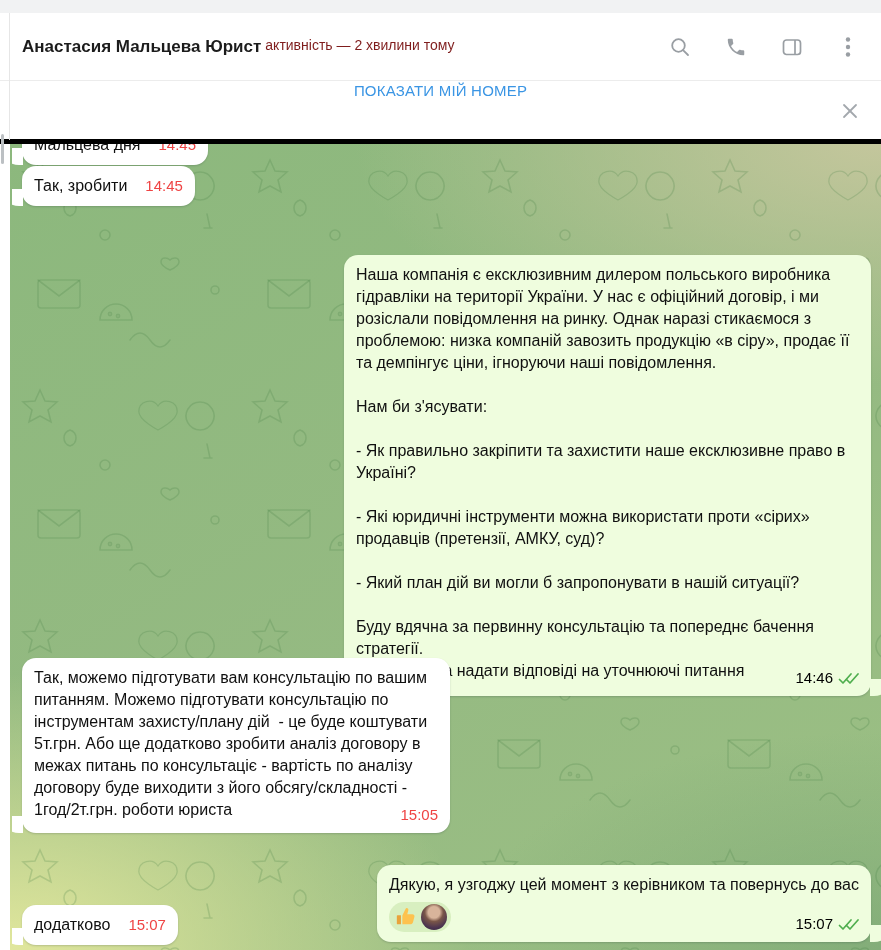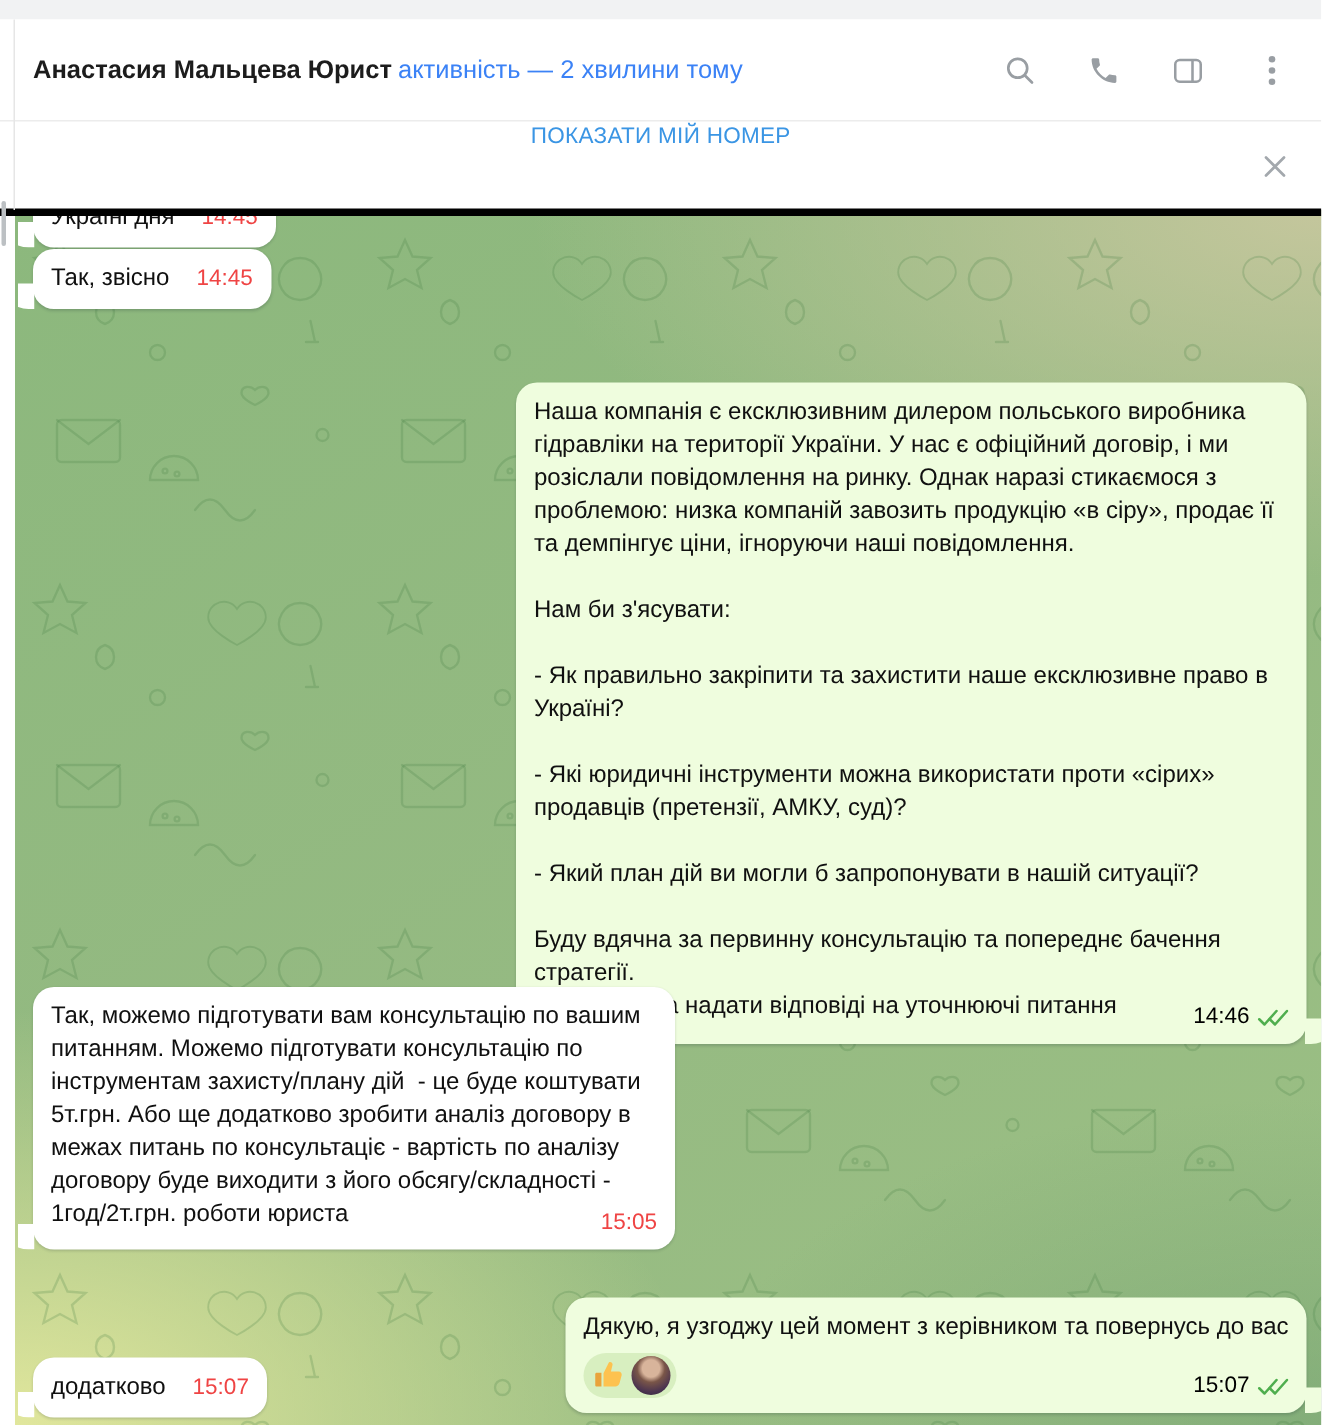--- a/index.html
+++ b/index.html
@@ -8,21 +8,21 @@
 
   
   .top-strip{position:absolute;top:0;left:0;right:0;height:13px;background:#f1f2f3;}
 
   
   .header{position:absolute;top:13px;left:0;right:0;height:68px;background:#fff;
           border-bottom:1px solid #ececec;display:flex;align-items:center;
           padding:0 20px 0 22px;box-sizing:border-box;z-index:5;}
   .hdr-info{display:flex;flex-direction:row;gap:4px;}
   .hdr-title{font-size:17px;font-weight:700;color:#1c1c1c;}
-  .hdr-status{font-size:17px;color:#3b82f6;}
+  .hdr-status{font-size:14px;color:#7f1d1d;}
   .hdr-actions{margin-left:auto;display:flex;align-items:center;gap:30px;}
   .icon-btn{width:26px;height:26px;display:flex;align-items:center;justify-content:center;cursor:pointer;}
   .icon-btn svg{display:block;}
 
   
   .pinned{position:absolute;top:82px;left:0;right:0;height:57px;background:#fff;
           border-bottom:5px solid #000000;display:flex;align-items:flex-start;
           justify-content:center;z-index:5;}
   .pinned-action{color:#3a95e4;font-size:15px;font-weight:500;letter-spacing:.2px;cursor:pointer;}
   .pinned-close{position:absolute;right:18px;top:50%;transform:translateY(-50%);}
@@ -150,29 +150,29 @@
             <path d="M160 120 c3-3 9-3 9 2 c0 4 -9 8 -9 8 c0 0 -9-4 -9-8 c0-5 6-5 9-2 z"></path>
           </g>
         </pattern>
       </defs>
       <rect width="100%" height="100%" fill="url(#doodles)"></rect>
     </svg>
 
     <div class="msg in msg1">
       <div class="tail"></div>
       <div class="msg-row">
-        <span class="msg-text">Україні дня</span>
+        <span class="msg-text">Мальцева дня</span>
         <span class="time-in">14:45</span>
       </div>
     </div>
 
     <div class="msg in msg2">
       <div class="tail"></div>
       <div class="msg-row">
-        <span class="msg-text">Так, звісно</span>
+        <span class="msg-text">Так, зробити</span>
         <span class="time-in">14:45</span>
       </div>
     </div>
 
     <div class="msg out msg-big-out">
       <div class="tail"></div>
       <div class="msg-text">Наша компанія є ексклюзивним дилером польського виробника гідравліки на території України. У нас є офіційний договір, і ми розіслали повідомлення на ринку. Однак наразі стикаємося з проблемою: низка компаній завозить продукцію «в сіру», продає її та демпінгує ціни, ігноруючи наші повідомлення.
 
 Нам би з'ясувати:
 

